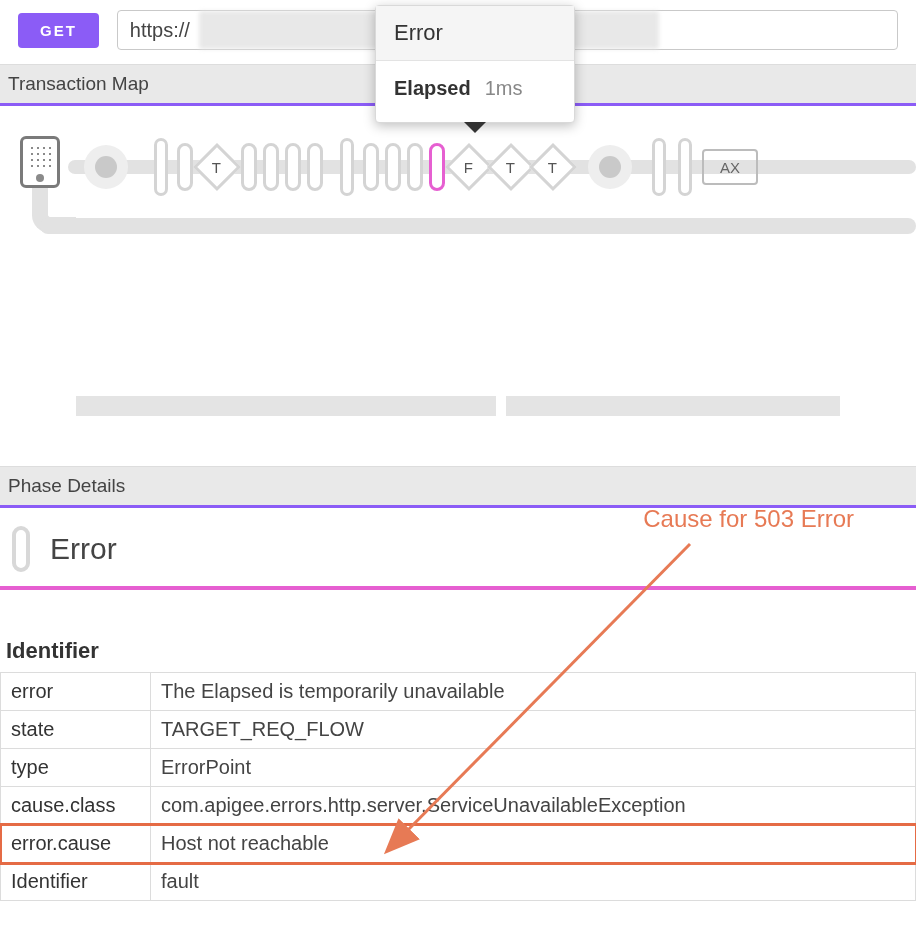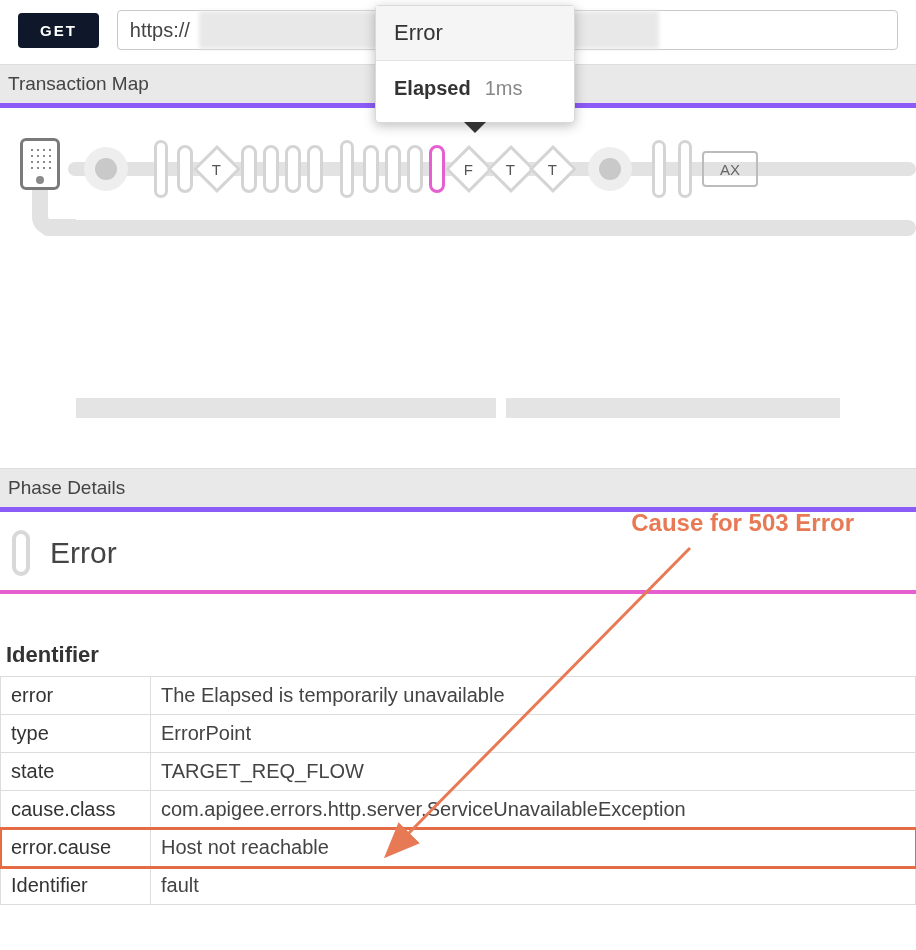--- a/index.html
+++ b/index.html
@@ -11,21 +11,21 @@
     position: relative;
   }
   
   .url-row {
     display: flex;
     align-items: center;
     gap: 18px;
     padding: 10px 18px 14px 18px;
   }
   .method-badge {
-    background: #0f172a;
+    background: #8b5cf6;
     color: #fff;
     font-weight: 700;
     letter-spacing: 2px;
     font-size: 15px;
     padding: 9px 22px;
     border-radius: 4px;
   }
   .url-input {
     flex: 1;
     height: 40px;
@@ -48,21 +48,21 @@
   }
   .url-blur.b1 { left: 82px; width: 460px; }
 
   
   .section-bar {
     background: #e9e9e9;
     color: #444;
     font-size: 19px;
     padding: 8px 8px;
     border-top: 1px solid #ddd;
-    border-bottom: 5px solid #8b5cf6;
+    border-bottom: 3px solid #8b5cf6;
   }
 
   
   .tmap {
     position: relative;
     height: 250px;
     padding-top: 28px;
   }
   .tmap-track {
     position: absolute;
@@ -203,21 +203,21 @@
   .phase-head .pill-icon {
     width: 18px; height: 46px; border-radius: 10px; border: 4px solid #d8d8d8;
   }
   .phase-head .title { font-size: 30px; color: #444; }
 
   
   .annot-text {
     position: absolute;
     top: -3px; right: 62px;
     color: #e77a55;
-    font-weight: 700;
+    font-weight: 400;
     font-size: 24px;
   }
   .phase-wrap { position: relative; }
   .annot-arrow { position: absolute; left: 360px; top: 30px; width: 360px; height: 330px; pointer-events: none; z-index: 5; }
 
   
   .props-title { font-size: 22px; font-weight: 700; padding: 48px 6px 8px 6px; color: #333; }
   table.props { width: 100%; border-collapse: collapse; font-size: 20px; color: #444; }
   table.props td { border: 1px solid #dcdcdc; padding: 7px 10px; }
   table.props td.k { width: 150px; color: #333; }
@@ -313,26 +313,26 @@
   </svg>
 
   <div class="props-title">Identifier</div>
   <table class="props">
     <tbody id="props-body">
         <tr>
           <td class="k">error</td>
           <td>The Elapsed is temporarily unavailable</td>
         </tr>
         <tr>
+          <td class="k">state</td>
+          <td>TARGET_REQ_FLOW</td>
+        </tr>
+        <tr>
           <td class="k">type</td>
           <td>ErrorPoint</td>
-        </tr>
-        <tr>
-          <td class="k">state</td>
-          <td>TARGET_REQ_FLOW</td>
         </tr>
         <tr>
           <td class="k">cause.class</td>
           <td>com.apigee.errors.http.server.ServiceUnavailableException</td>
         </tr>
         <tr class="hl-row">
           <td class="k">error.cause</td>
           <td>Host not reachable</td>
         </tr>
         <tr>

